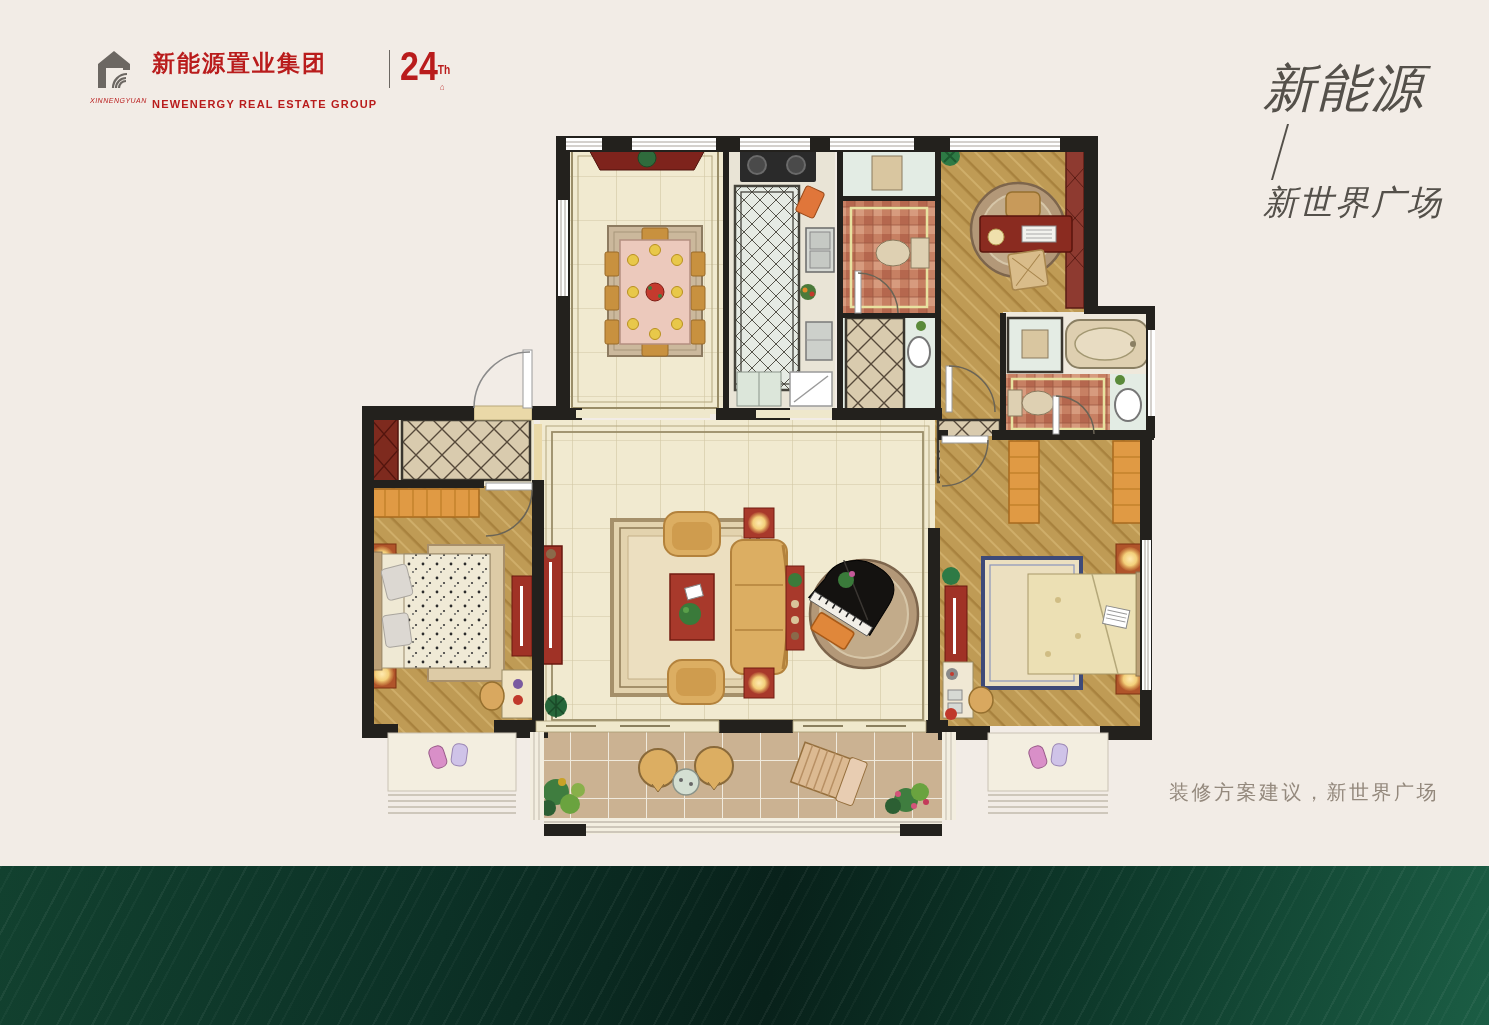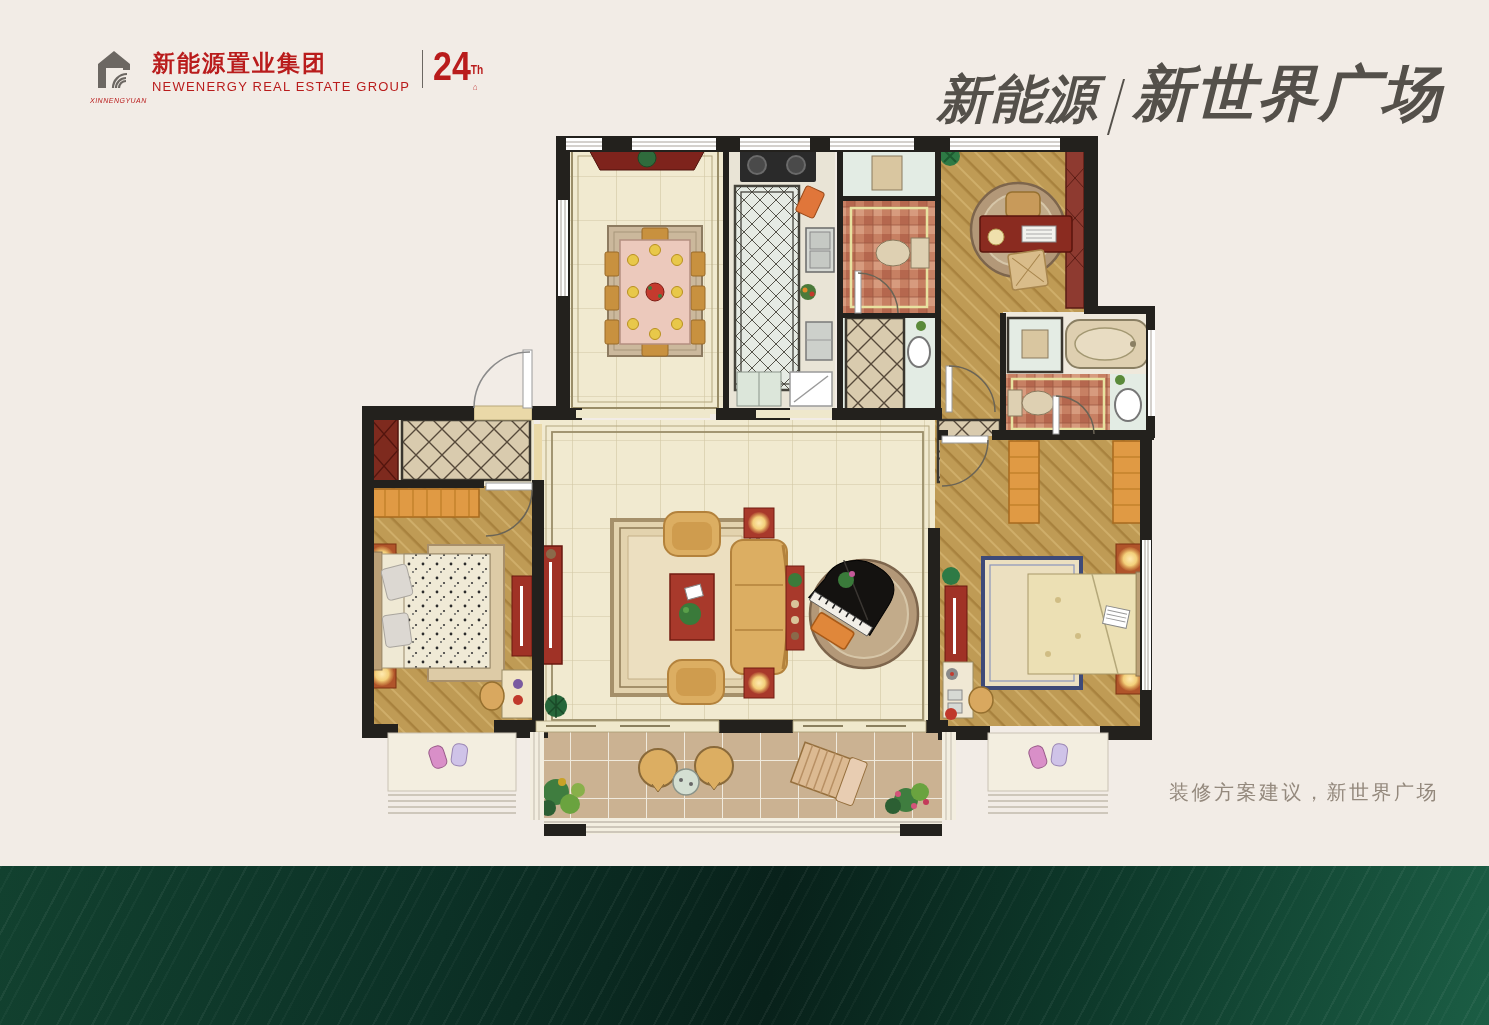--- a/index.html
+++ b/index.html
@@ -4,30 +4,30 @@
 <style>
   html,body{margin:0;padding:0;}
   .page{position:relative;width:1489px;height:1025px;background:#f2ece6;overflow:hidden;
         font-family:"Liberation Sans","DejaVu Sans",sans-serif;}
   
   .logo{position:absolute;left:90px;top:48px;display:flex;align-items:flex-start;color:#b91c1c;}
   .logo-house{width:52px;text-align:center;}
   .logo-pinyin{font-size:7px;font-style:italic;letter-spacing:.5px;margin-top:1px;white-space:nowrap;}
   .logo-textcol{margin-left:10px;}
   .logo-cn{font-size:23px;font-weight:bold;letter-spacing:2px;white-space:nowrap;}
-  .logo-en{font-size:13px;font-weight:normal;letter-spacing:1.2px;margin-top:0;white-space:nowrap;}
+  .logo-en{font-size:11px;font-weight:bold;letter-spacing:1.2px;margin-top:19px;white-space:nowrap;}
   .logo-sep{width:1px;height:38px;background:#6c6762;margin:2px 10px 0 12px;}
   .logo-anniv{font-size:40px;font-weight:bold;line-height:.9;transform:scale(.85,1);transform-origin:left top;}
   .logo-anniv .th{font-size:12px;font-weight:bold;vertical-align:6px;}
   .logo-anniv .mini{font-size:9px;display:inline-block;transform:translate(-12px,10px);}
-  .project-title{position:absolute;right:46px;top:54px;display:flex;align-items:flex-end;color:#54504a;
-                 font-style:italic;font-weight:bold;}
+  .project-title{position:absolute;right:46px;top:54px;display:flex;align-items:flex-start;color:#54504a;
+                 font-style:italic;font-weight:normal;flex-direction:column;}
   .pt-left{font-size:52px;letter-spacing:2px;}
   .pt-slash{width:2px;height:56px;background:#54504a;transform:skewX(-16deg);margin:0 16px;}
-  .pt-right{font-size:60px;letter-spacing:2px;}
+  .pt-right{font-size:34px;letter-spacing:2px;}
   
   .plan{position:absolute;left:355px;top:128px;width:800px;height:712px;}
   .disclaimer{position:absolute;right:50px;top:779px;font-size:20px;letter-spacing:2.5px;color:#94897d;}
   
   .banner{position:absolute;left:0;top:866px;width:1489px;height:159px;color:#fff;
     background:
       repeating-linear-gradient(118deg, rgba(255,255,255,.05) 0 2px, rgba(255,255,255,0) 2px 11px,
         rgba(255,255,255,.03) 11px 13px, rgba(255,255,255,0) 13px 31px),
       linear-gradient(100deg,#12412f 0%,#0c3126 30%,#08211a 52%,#0e3a2b 74%,#1b5d44 100%);}
 </style>

